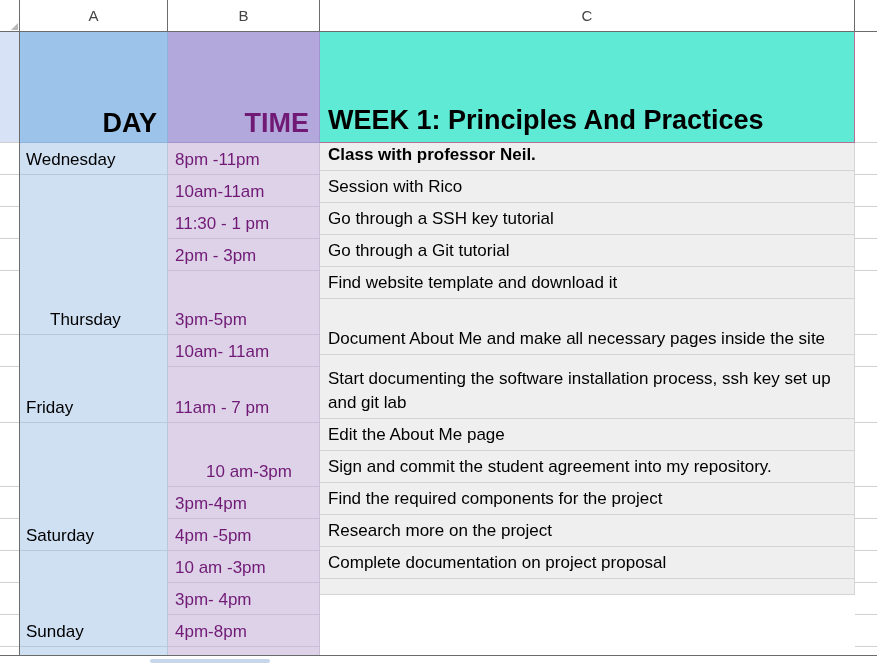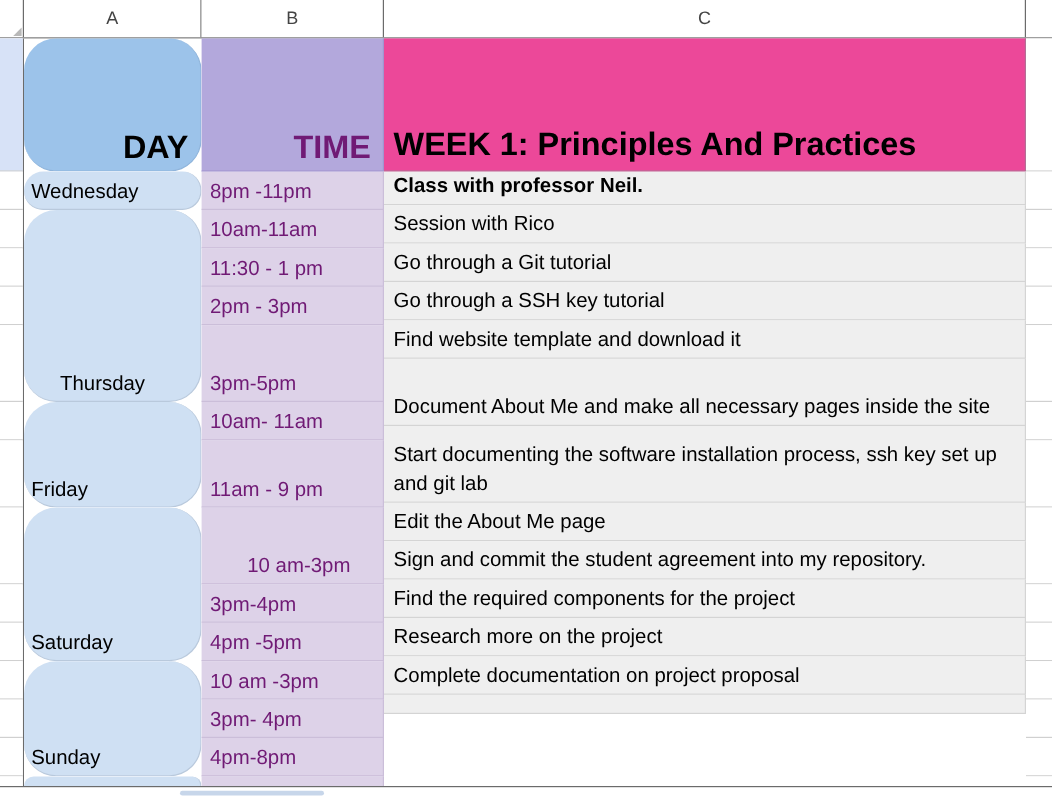--- a/index.html
+++ b/index.html
@@ -44,21 +44,21 @@
 
   
   .acell{
     background:#cfe0f3;
     border-right:1px solid #b9c9dc;
     border-bottom:1px solid #b9c9dc;
     box-sizing:border-box;
     display:flex;align-items:flex-end;
     padding:0 0 4px 6px;
     font-size:17px;color:#000000;
-    overflow:hidden;white-space:nowrap;border-radius:27px;
+    overflow:hidden;white-space:nowrap;
   }
   .acell.head{
     background:#9cc3ea;border-right:1px solid #8fb4db;
     border-bottom:1px solid #8fb4db;
     font-size:27px;font-weight:bold;
     justify-content:flex-end;align-items:flex-end;
     padding:0 10px 3px 0;
   }
 
   .bcell{
@@ -83,21 +83,21 @@
     border-right:1px solid #d4d4d4;
     border-bottom:1px solid #d4d4d4;
     box-sizing:border-box;
     display:flex;align-items:flex-end;
     padding:0 4px 4px 8px;
     font-size:17px;color:#000000;
     line-height:1.38;
     overflow:hidden;
   }
   .ccell.head{
-    background:#ec4899;border-right:1px solid #b36f95;
+    background:#5eead4;border-right:1px solid #b36f95;
     border-bottom:1px solid #b36f95;
     font-size:27px;font-weight:bold;
     align-items:flex-end;padding:0 4px 3px 8px;white-space:nowrap;
   }
 
   .dcell{
     background:#ffffff;
     border-bottom:1px solid #d0d0d0;
     box-sizing:border-box;
   }
@@ -152,35 +152,35 @@
           <div class="acell" style="height: 16px;"></div>
         </div>
       <div class="col col-b" id="col-b">
           <div class="bcell head" style="height: 111px;">TIME</div>
           <div class="bcell" style="height: 32px;">8pm -11pm</div>
           <div class="bcell" style="height: 32px;">10am-11am</div>
           <div class="bcell" style="height: 32px;">11:30 - 1 pm</div>
           <div class="bcell" style="height: 32px;">2pm - 3pm</div>
           <div class="bcell" style="height: 64px;">3pm-5pm</div>
           <div class="bcell" style="height: 32px;">10am- 11am</div>
-          <div class="bcell" style="height: 56px;">11am - 9 pm</div>
+          <div class="bcell" style="height: 56px;">11am - 7 pm</div>
           <div class="bcell" style="height: 64px; padding-left: 38px;">10 am-3pm</div>
           <div class="bcell" style="height: 32px;">3pm-4pm</div>
           <div class="bcell" style="height: 32px;">4pm -5pm</div>
           <div class="bcell" style="height: 32px;">10 am -3pm</div>
           <div class="bcell" style="height: 32px;">3pm- 4pm</div>
           <div class="bcell" style="height: 32px;">4pm-8pm</div>
           <div class="bcell" style="height: 16px;"></div>
         </div>
       <div class="col col-c" id="col-c">
           <div class="ccell head" style="height: 111px;">WEEK 1: Principles And Practices</div>
           <div class="ccell" style="height: 28px; font-weight: bold;">Class with professor Neil.</div>
           <div class="ccell" style="height: 32px;">Session with Rico</div>
+          <div class="ccell" style="height: 32px;">Go through a SSH key tutorial</div>
           <div class="ccell" style="height: 32px;">Go through a Git tutorial</div>
-          <div class="ccell" style="height: 32px;">Go through a SSH key tutorial</div>
           <div class="ccell" style="height: 32px;">Find website template and download it</div>
           <div class="ccell" style="height: 56px;">Document About Me and make all necessary pages inside the site</div>
           <div class="ccell" style="height: 64px;">Start documenting the software installation process, ssh key set up and git lab</div>
           <div class="ccell" style="height: 32px;">Edit the About Me page</div>
           <div class="ccell" style="height: 32px;">Sign and commit the student agreement into my repository.</div>
           <div class="ccell" style="height: 32px;">Find the required components for the project</div>
           <div class="ccell" style="height: 32px;">Research more on the project</div>
           <div class="ccell" style="height: 32px;">Complete documentation on project proposal</div>
           <div class="ccell" style="height: 16px;"></div>
         </div>

